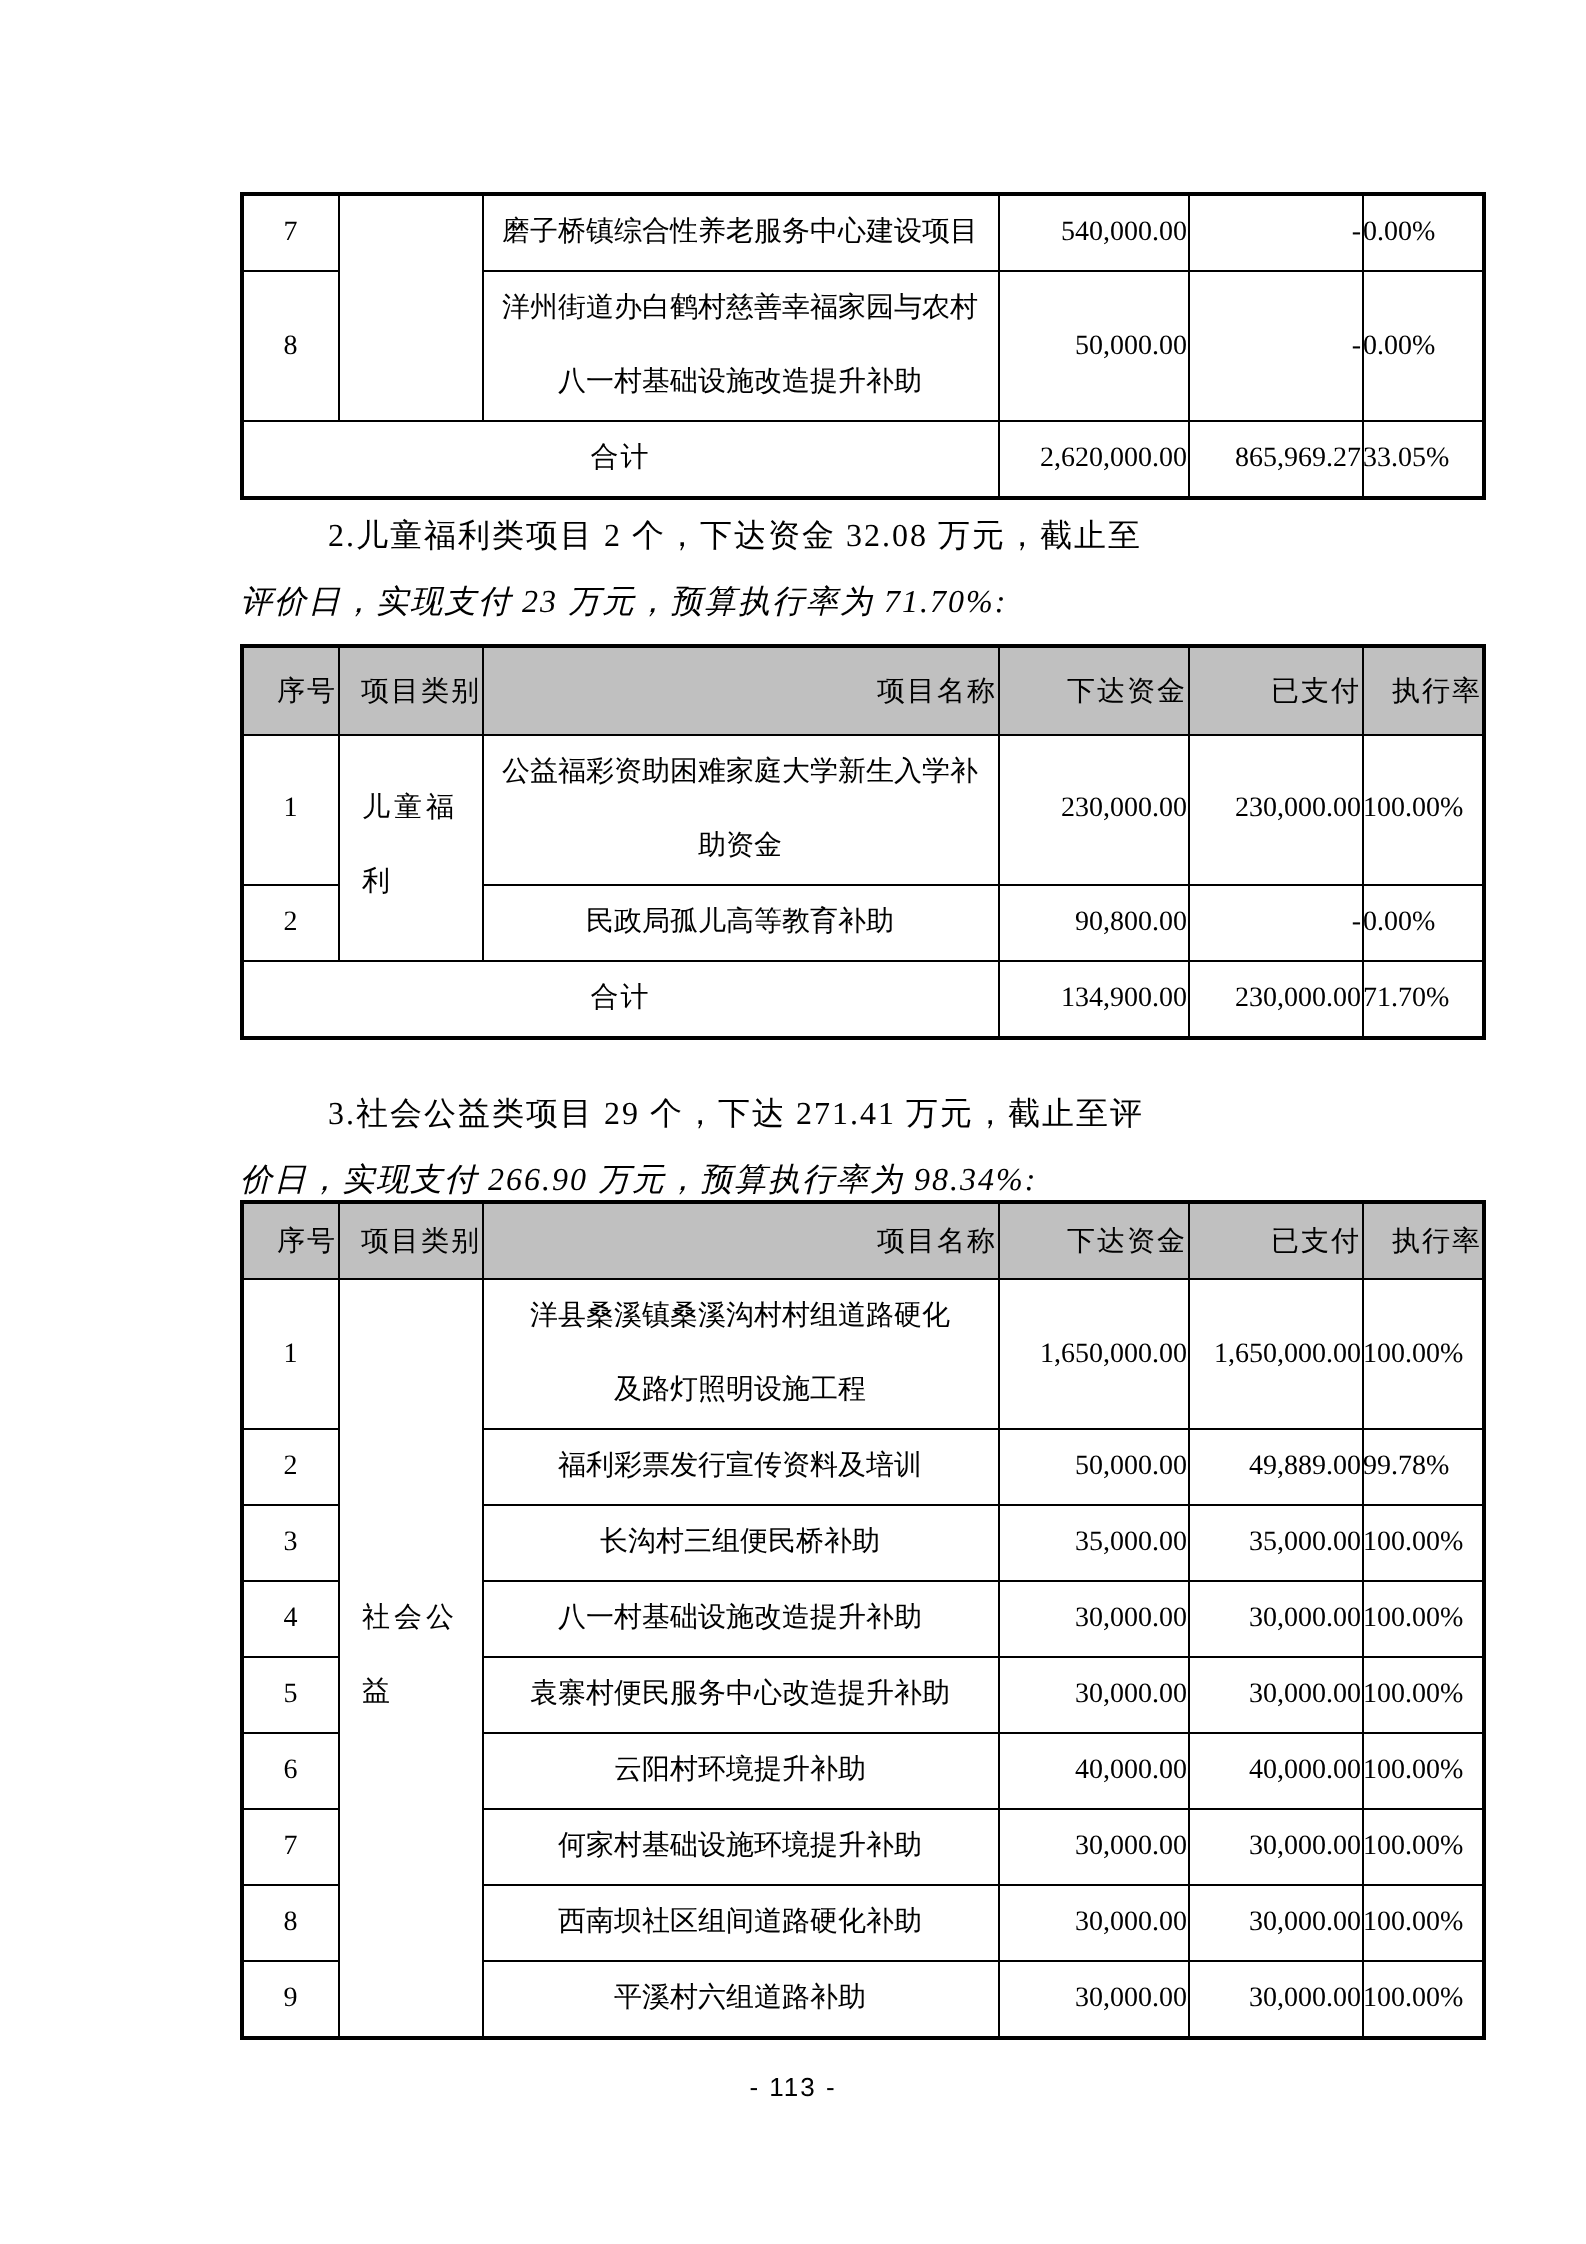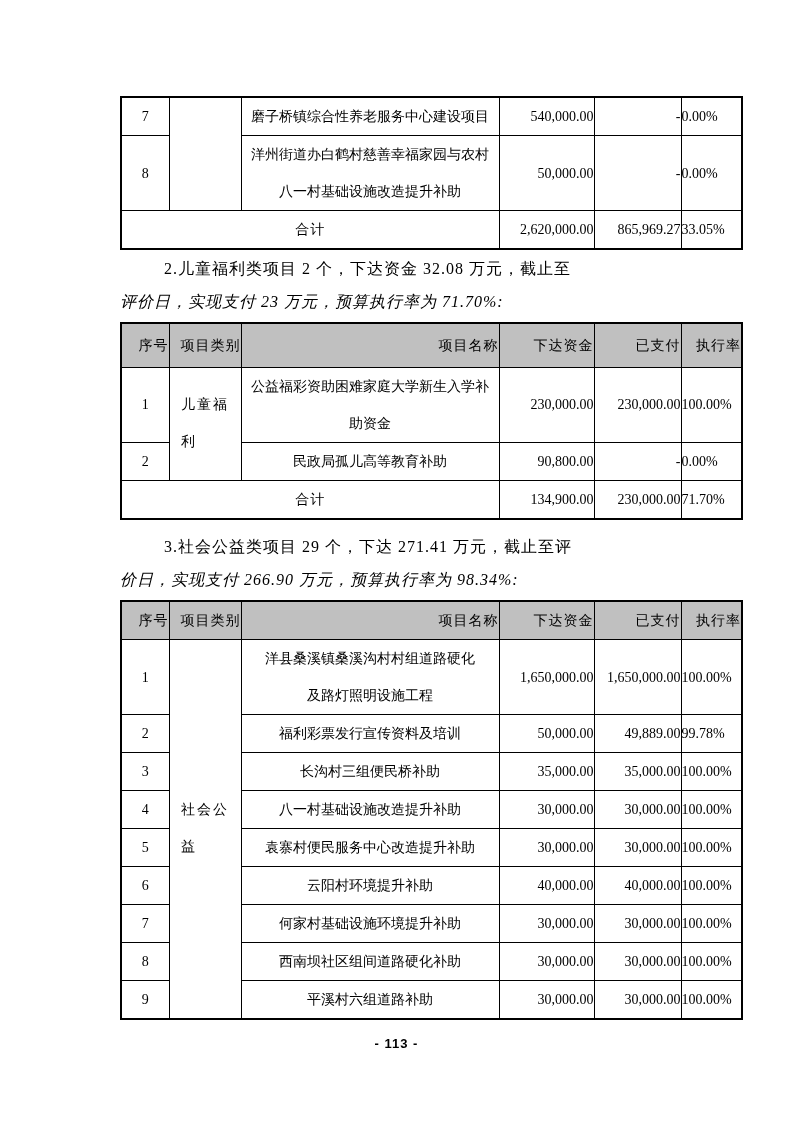--- a/index.html
+++ b/index.html
@@ -51,33 +51,32 @@
   td.total-label { text-align: center; letter-spacing: 1px; }
 
   .para {
     position: absolute;
     width: 621px;
     font-size: 16px;
     line-height: 33px;
     letter-spacing: 1px;
   }
   .p2 { top: 252px; }
-  .p3 { top: 530px; }
+  .p3 { top: 541px; }
   .para .l1 { display: block; padding-left: 44px; }
   .para .l2 { display: block; font-style: italic; }
 
   .footer {
     position: absolute;
     left: 0; top: 1036px;
     width: 793px;
     text-align: center;
     font-family: "Liberation Sans", "DejaVu Sans", sans-serif;
     font-size: 13px;
     letter-spacing: 1px;
-    font-weight: bold;
   }
 </style>
 </head>
 <body>
 
 <div class="page">
   <div class="content">
 
     <table class="doc t1">
       <colgroup>

